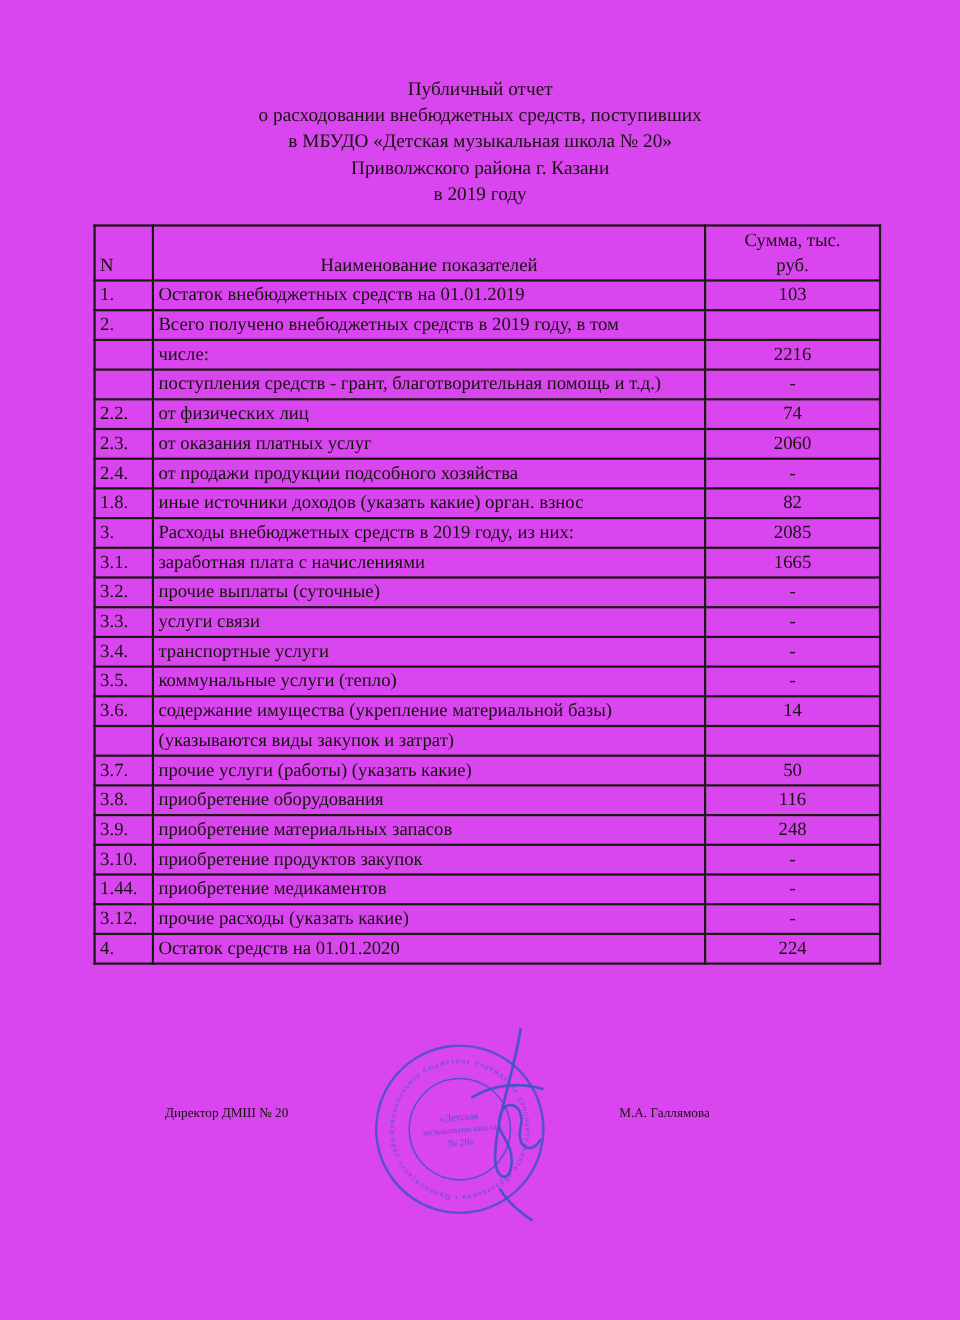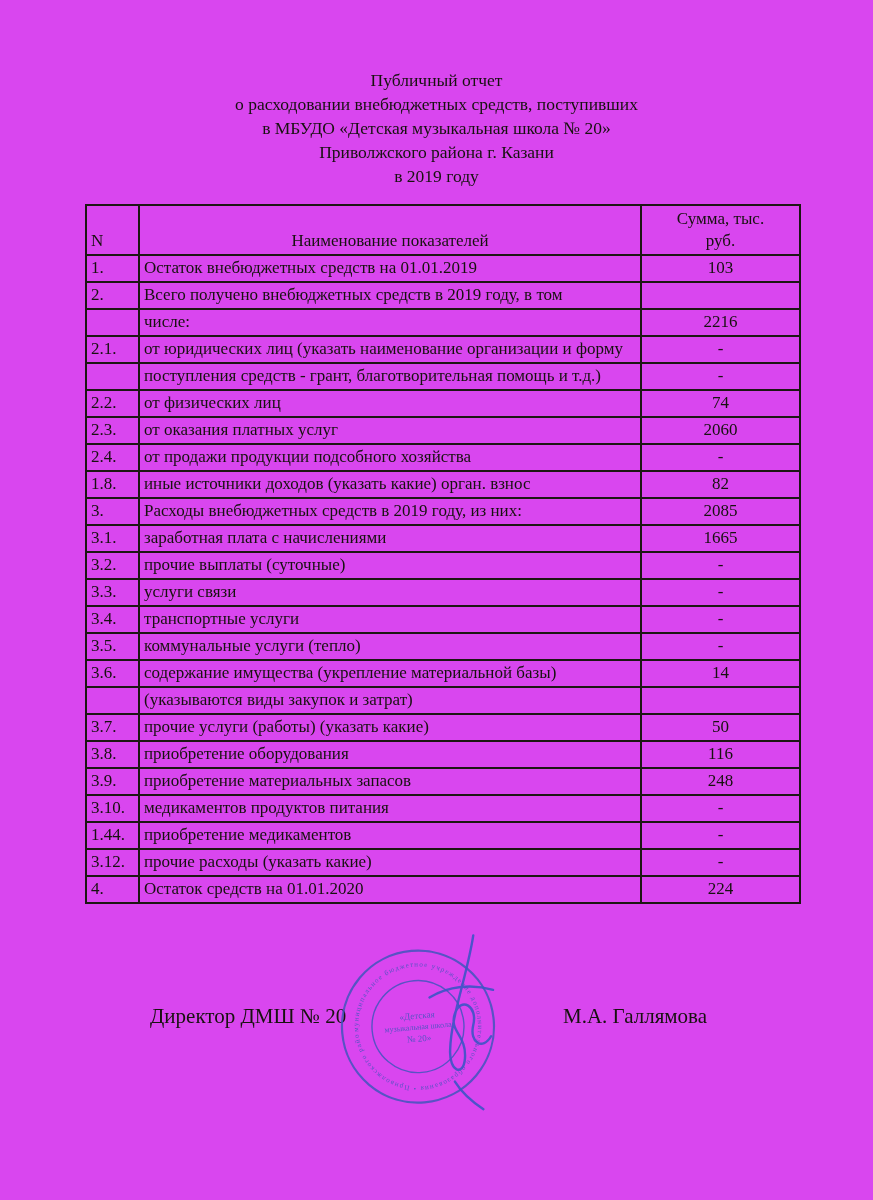--- a/index.html
+++ b/index.html
@@ -44,21 +44,21 @@
   th.h-name { width: 502px; text-align: center; font-weight: normal; }
   th.h-sum  { width: 159px; text-align: center; font-weight: normal; vertical-align: middle; white-space: pre-line; }
   td.c-num  { padding-left: 7px; }
   td.c-name { padding-left: 7px; }
   td.c-sum  { text-align: center; }
   td.c-name b { font-weight: normal; }
 
   
   .footer-left, .footer-right {
     position: absolute;
-    font-size: 21px;
+    font-size: 12px;
     top: 1004px;
     white-space: nowrap;
   }
   .footer-left  { left: 150px; }
   .footer-right { left: 563px; }
 
   .stamp {
     position: absolute;
     left: 330px;
     top: 933px;
@@ -101,25 +101,20 @@
           <td class="c-num">2.</td>
           <td class="c-name">Всего получено внебюджетных средств в 2019 году, в том</td>
           <td class="c-sum"></td>
         </tr>
         <tr>
           <td class="c-num"></td>
           <td class="c-name">числе:</td>
           <td class="c-sum">2216</td>
         </tr>
         <tr>
-          <td class="c-num">2.1.</td>
-          <td class="c-name">от юридических лиц (указать наименование организации и форму</td>
-          <td class="c-sum">-</td>
-        </tr>
-        <tr>
           <td class="c-num"></td>
           <td class="c-name">поступления средств - грант, благотворительная помощь и т.д.)</td>
           <td class="c-sum">-</td>
         </tr>
         <tr>
           <td class="c-num">2.2.</td>
           <td class="c-name">от физических лиц</td>
           <td class="c-sum">74</td>
         </tr>
         <tr>
@@ -187,21 +182,21 @@
           <td class="c-name">приобретение оборудования</td>
           <td class="c-sum">116</td>
         </tr>
         <tr>
           <td class="c-num">3.9.</td>
           <td class="c-name">приобретение материальных запасов</td>
           <td class="c-sum">248</td>
         </tr>
         <tr>
           <td class="c-num">3.10.</td>
-          <td class="c-name">медикаментов продуктов питания</td>
+          <td class="c-name">приобретение продуктов закупок</td>
           <td class="c-sum">-</td>
         </tr>
         <tr>
           <td class="c-num">1.44.</td>
           <td class="c-name">приобретение медикаментов</td>
           <td class="c-sum">-</td>
         </tr>
         <tr>
           <td class="c-num">3.12.</td>
           <td class="c-name">прочие расходы (указать какие)</td>

